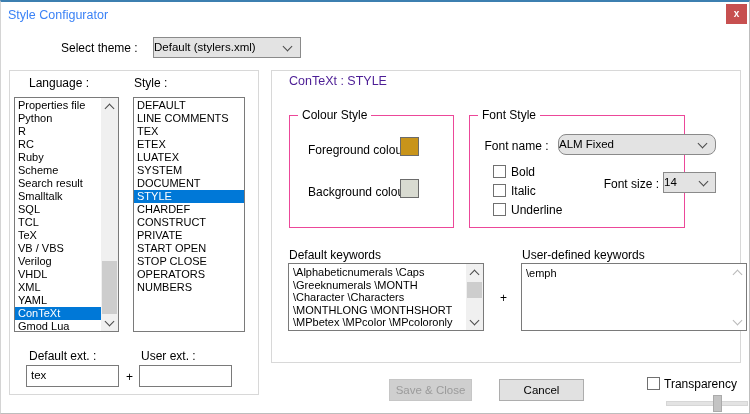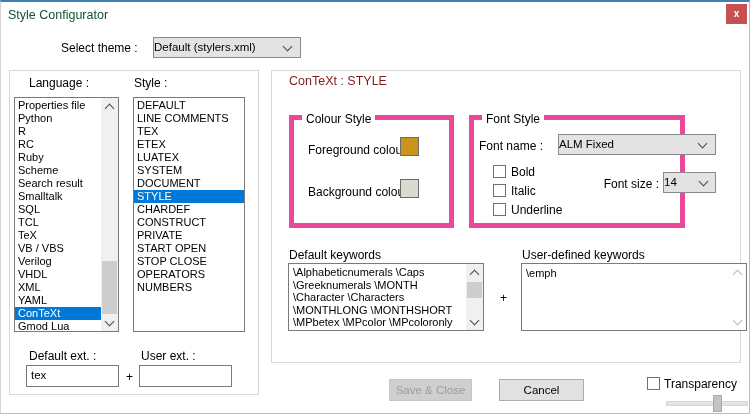--- a/index.html
+++ b/index.html
@@ -5,30 +5,30 @@
   * { box-sizing: border-box; margin: 0; padding: 0; }
   html,body { background:#f5f5f5; }
   body { font-family: "Liberation Sans", sans-serif; }
   #dialog {
     position: relative; width: 750px; height: 414px; background:#fff;
     border-top: 2px solid #3c7fb0;
     border-left: 1px solid #d4d4d4; border-right: 1px solid #bdbdbd; border-bottom: 1px solid #bdbdbd;
     overflow: hidden; font-size: 12px; color:#000;
   }
   .abs { position: absolute; }
-  .titlebar-text { left:7px; top:6px; font-size:12.5px; color:#14532d; }
+  .titlebar-text { left:7px; top:6px; font-size:12.5px; color:#3b82f6; }
   .close-btn { right:2px; top:2px; width:21px; height:20px; background:#c75050; color:#fff;
     font-size:10px; font-weight:bold; text-align:center; line-height:20px; cursor:pointer; }
   .label { color:#000; font-size:12px; white-space:nowrap; }
   .combo { background:#e3e3e3; border:1px solid #8a8a8a; font-size:11.5px; line-height:19px;
     white-space:nowrap; overflow:hidden; }
   .chev { position:absolute; width:7px; height:7px; border-right:1px solid #4a4a4a;
     border-bottom:1px solid #4a4a4a; transform: rotate(45deg); }
   .groupbox { border:1px solid #d8d8d8; background:#fff; }
-  .fieldset { border:5px solid #ec4899; background:#fff; }
+  .fieldset { border:1px solid #ec4899; background:#fff; }
   .fieldset-legend { position:absolute; top:-8px; left:8px; background:#fff; padding:0 4px; font-size:12px; }
   .listbox { background:#fff; border:1px solid #7a7a7a; overflow:hidden; }
   .list-items { position:absolute; left:0; top:0; right:17px; bottom:0; padding:1px 0 0 3px; }
   .list-items-full { position:absolute; left:0; top:0; right:0; bottom:0; padding:1px 0 0 3px; }
   .list-item { font-size:11px; line-height:13px; height:13px; white-space:nowrap; cursor:default; }
   .list-item.selected { background:#0078d7; color:#fff; margin-left:-3px; padding-left:3px; }
   .scrollbar { position:absolute; right:0; top:0; bottom:0; width:17px; background:#f0f0f0; }
   .sb-arrow { position:absolute; left:0; width:17px; height:17px; background:#f0f0f0; }
   .sb-arrow .chev { left:5px; }
   .sb-up { top:0; } .sb-up .chev { top:7px; transform:rotate(-135deg); }
@@ -120,35 +120,35 @@
   </div>
 
   <div class="abs label" style="left:28px; top:347px;">Default ext. :</div>
   <div class="abs textbox" style="left:25px; top:363px; width:93px; height:22px;">tex</div>
   <div class="abs plus" style="left:125px; top:368px;">+</div>
   <div class="abs label" style="left:140px; top:347px;">User ext. :</div>
   <div class="abs textbox" style="left:138px; top:363px; width:93px; height:22px;"></div>
 
   <div class="abs groupbox" style="left:270px; top:68px; width:470px; height:293px;"></div>
 
-  <div class="abs header-blue" style="left: 288px; top: 72px; color: #7f1d1d;">ConTeXt : STYLE</div>
+  <div class="abs header-blue" style="left: 288px; top: 72px; color: #4c1d95;">ConTeXt : STYLE</div>
 
   <div class="abs fieldset" style="left:288px; top:113px; width:165px; height:113px;">
     <span class="fieldset-legend">Colour Style</span>
   </div>
   <div class="abs label" style="left:307px; top:141px;">Foreground colour</div>
   <div class="abs swatch" style="left: 399px; top: 135px; background: rgb(200, 148, 26);"></div>
   <div class="abs label" style="left:307px; top:183px;">Background colour</div>
   <div class="abs swatch" style="left: 399px; top: 177px; background: rgb(217, 219, 209);"></div>
 
   <div class="abs fieldset" style="left:468px; top:113px; width:216px; height:113px;">
     <span class="fieldset-legend">Font Style</span>
   </div>
-  <div class="abs label" style="left:478px; top:137px; width:75px; text-align:left;">Font name :</div>
-  <div class="abs combo" style="left:557px; top:132px; width:158px; height:21px;">
+  <div class="abs label" style="left:478px; top:137px; width:75px; text-align:center;">Font name :</div>
+  <div class="abs combo" style="left:557px; top:132px; width:158px; height:21px;border-radius:8px;">
     <span>ALM Fixed</span>
     <span class="chev" style="right:9px; top:5px;"></span>
   </div>
 
   <div class="abs checkbox" style="left:492px; top:163px;"></div>
   <div class="abs label" style="left:510px; top:163px;">Bold</div>
   <div class="abs checkbox" style="left:492px; top:182px;"></div>
   <div class="abs label" style="left:510px; top:182px;">Italic</div>
   <div class="abs checkbox" style="left:492px; top:201px;"></div>
   <div class="abs label" style="left:510px; top:201px;">Underline</div>

